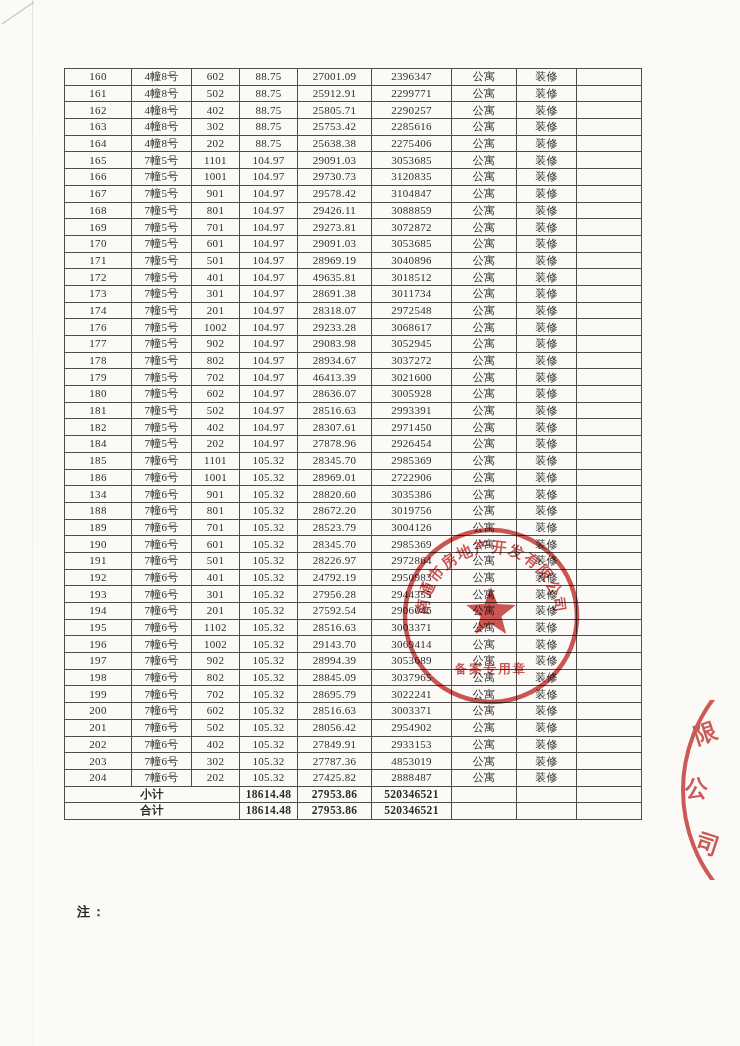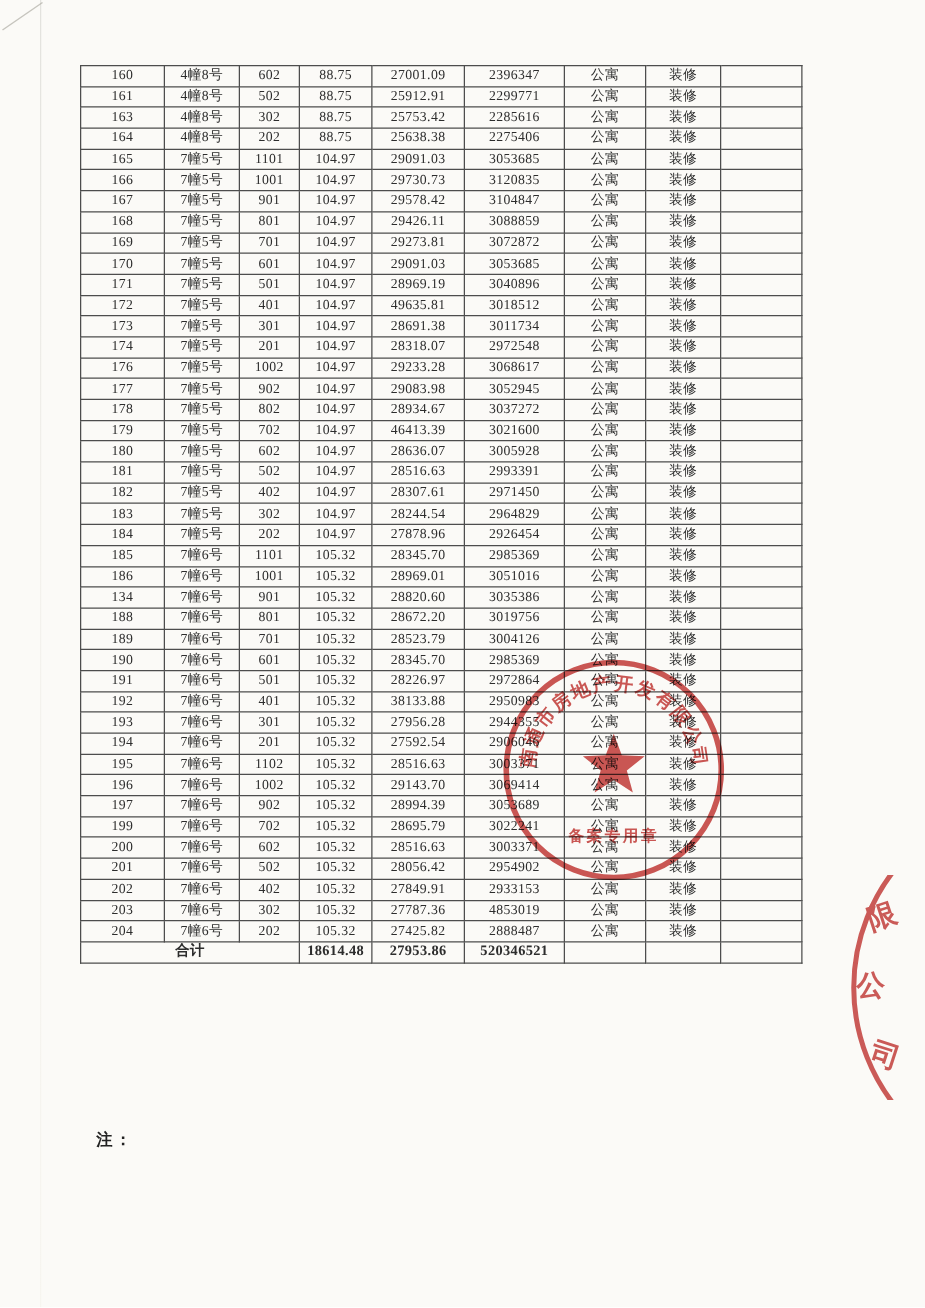--- a/index.html
+++ b/index.html
@@ -11,21 +11,21 @@
     font-family:"Liberation Serif","DejaVu Serif",serif;
     color:#2e2e2e;
   }
   .fold-line{
     position:absolute;left:32px;top:0;width:1px;height:100%;
     background:linear-gradient(#cfcfc9,#eceae4 40%,#f3f1ea);
     opacity:.55;
   }
   .corner-artifact{position:absolute;left:0;top:0;width:46px;height:34px;}
   .price-table{
-    position:absolute;left:64px;top:52px;
+    position:absolute;left:64px;top:68px;
     border-collapse:collapse;table-layout:fixed;
     width:577px;font-size:11px;color:#2d2d2d;padding-left:28px;
   }
   .price-table td{
     border:1px solid #4d4d4d;
     text-align:center;vertical-align:middle;
     padding:0;height:15.7px;line-height:1;
     white-space:nowrap;overflow:hidden;
     letter-spacing:.3px;
   }
@@ -83,20 +83,31 @@
           <td>4幢8号</td>
           <td>502</td>
           <td>88.75</td>
           <td>25912.91</td>
           <td>2299771</td>
           <td>公寓</td>
           <td>装修</td>
           <td></td>
         </tr>
         <tr>
+          <td>162</td>
+          <td>4幢8号</td>
+          <td>402</td>
+          <td>88.75</td>
+          <td>25805.71</td>
+          <td>2290257</td>
+          <td>公寓</td>
+          <td>装修</td>
+          <td></td>
+        </tr>
+        <tr>
           <td>163</td>
           <td>4幢8号</td>
           <td>302</td>
           <td>88.75</td>
           <td>25753.42</td>
           <td>2285616</td>
           <td>公寓</td>
           <td>装修</td>
           <td></td>
         </tr>
@@ -292,31 +303,20 @@
           <td>7幢5号</td>
           <td>402</td>
           <td>104.97</td>
           <td>28307.61</td>
           <td>2971450</td>
           <td>公寓</td>
           <td>装修</td>
           <td></td>
         </tr>
         <tr>
-          <td>183</td>
-          <td>7幢5号</td>
-          <td>302</td>
-          <td>104.97</td>
-          <td>28244.54</td>
-          <td>2964829</td>
-          <td>公寓</td>
-          <td>装修</td>
-          <td></td>
-        </tr>
-        <tr>
           <td>184</td>
           <td>7幢5号</td>
           <td>202</td>
           <td>104.97</td>
           <td>27878.96</td>
           <td>2926454</td>
           <td>公寓</td>
           <td>装修</td>
           <td></td>
         </tr>
@@ -330,21 +330,21 @@
           <td>公寓</td>
           <td>装修</td>
           <td></td>
         </tr>
         <tr>
           <td>186</td>
           <td>7幢6号</td>
           <td>1001</td>
           <td>105.32</td>
           <td>28969.01</td>
-          <td>3051016</td>
+          <td>2722906</td>
           <td>公寓</td>
           <td>装修</td>
           <td></td>
         </tr>
         <tr>
           <td>134</td>
           <td>7幢6号</td>
           <td>901</td>
           <td>105.32</td>
           <td>28820.60</td>
@@ -395,21 +395,21 @@
           <td>2972864</td>
           <td>公寓</td>
           <td>装修</td>
           <td></td>
         </tr>
         <tr>
           <td>192</td>
           <td>7幢6号</td>
           <td>401</td>
           <td>105.32</td>
-          <td>38133.88</td>
+          <td>24792.19</td>
           <td>2950983</td>
           <td>公寓</td>
           <td>装修</td>
           <td></td>
         </tr>
         <tr>
           <td>193</td>
           <td>7幢6号</td>
           <td>301</td>
           <td>105.32</td>
@@ -457,20 +457,31 @@
           <td>7幢6号</td>
           <td>902</td>
           <td>105.32</td>
           <td>28994.39</td>
           <td>3053689</td>
           <td>公寓</td>
           <td>装修</td>
           <td></td>
         </tr>
         <tr>
+          <td>198</td>
+          <td>7幢6号</td>
+          <td>802</td>
+          <td>105.32</td>
+          <td>28845.09</td>
+          <td>3037965</td>
+          <td>公寓</td>
+          <td>装修</td>
+          <td></td>
+        </tr>
+        <tr>
           <td>199</td>
           <td>7幢6号</td>
           <td>702</td>
           <td>105.32</td>
           <td>28695.79</td>
           <td>3022241</td>
           <td>公寓</td>
           <td>装修</td>
           <td></td>
         </tr>
@@ -522,20 +533,29 @@
           <td>204</td>
           <td>7幢6号</td>
           <td>202</td>
           <td>105.32</td>
           <td>27425.82</td>
           <td>2888487</td>
           <td>公寓</td>
           <td>装修</td>
           <td></td>
         </tr>
+        <tr class="summary" id="row-subtotal">
+        <td colspan="3">小计</td>
+        <td>18614.48</td>
+        <td>27953.86</td>
+        <td>520346521</td>
+        <td></td>
+        <td></td>
+        <td></td>
+      </tr>
       <tr class="summary" id="row-total">
         <td colspan="3">合计</td>
         <td>18614.48</td>
         <td>27953.86</td>
         <td>520346521</td>
         <td></td>
         <td></td>
         <td></td>
       </tr>
     </tbody>

